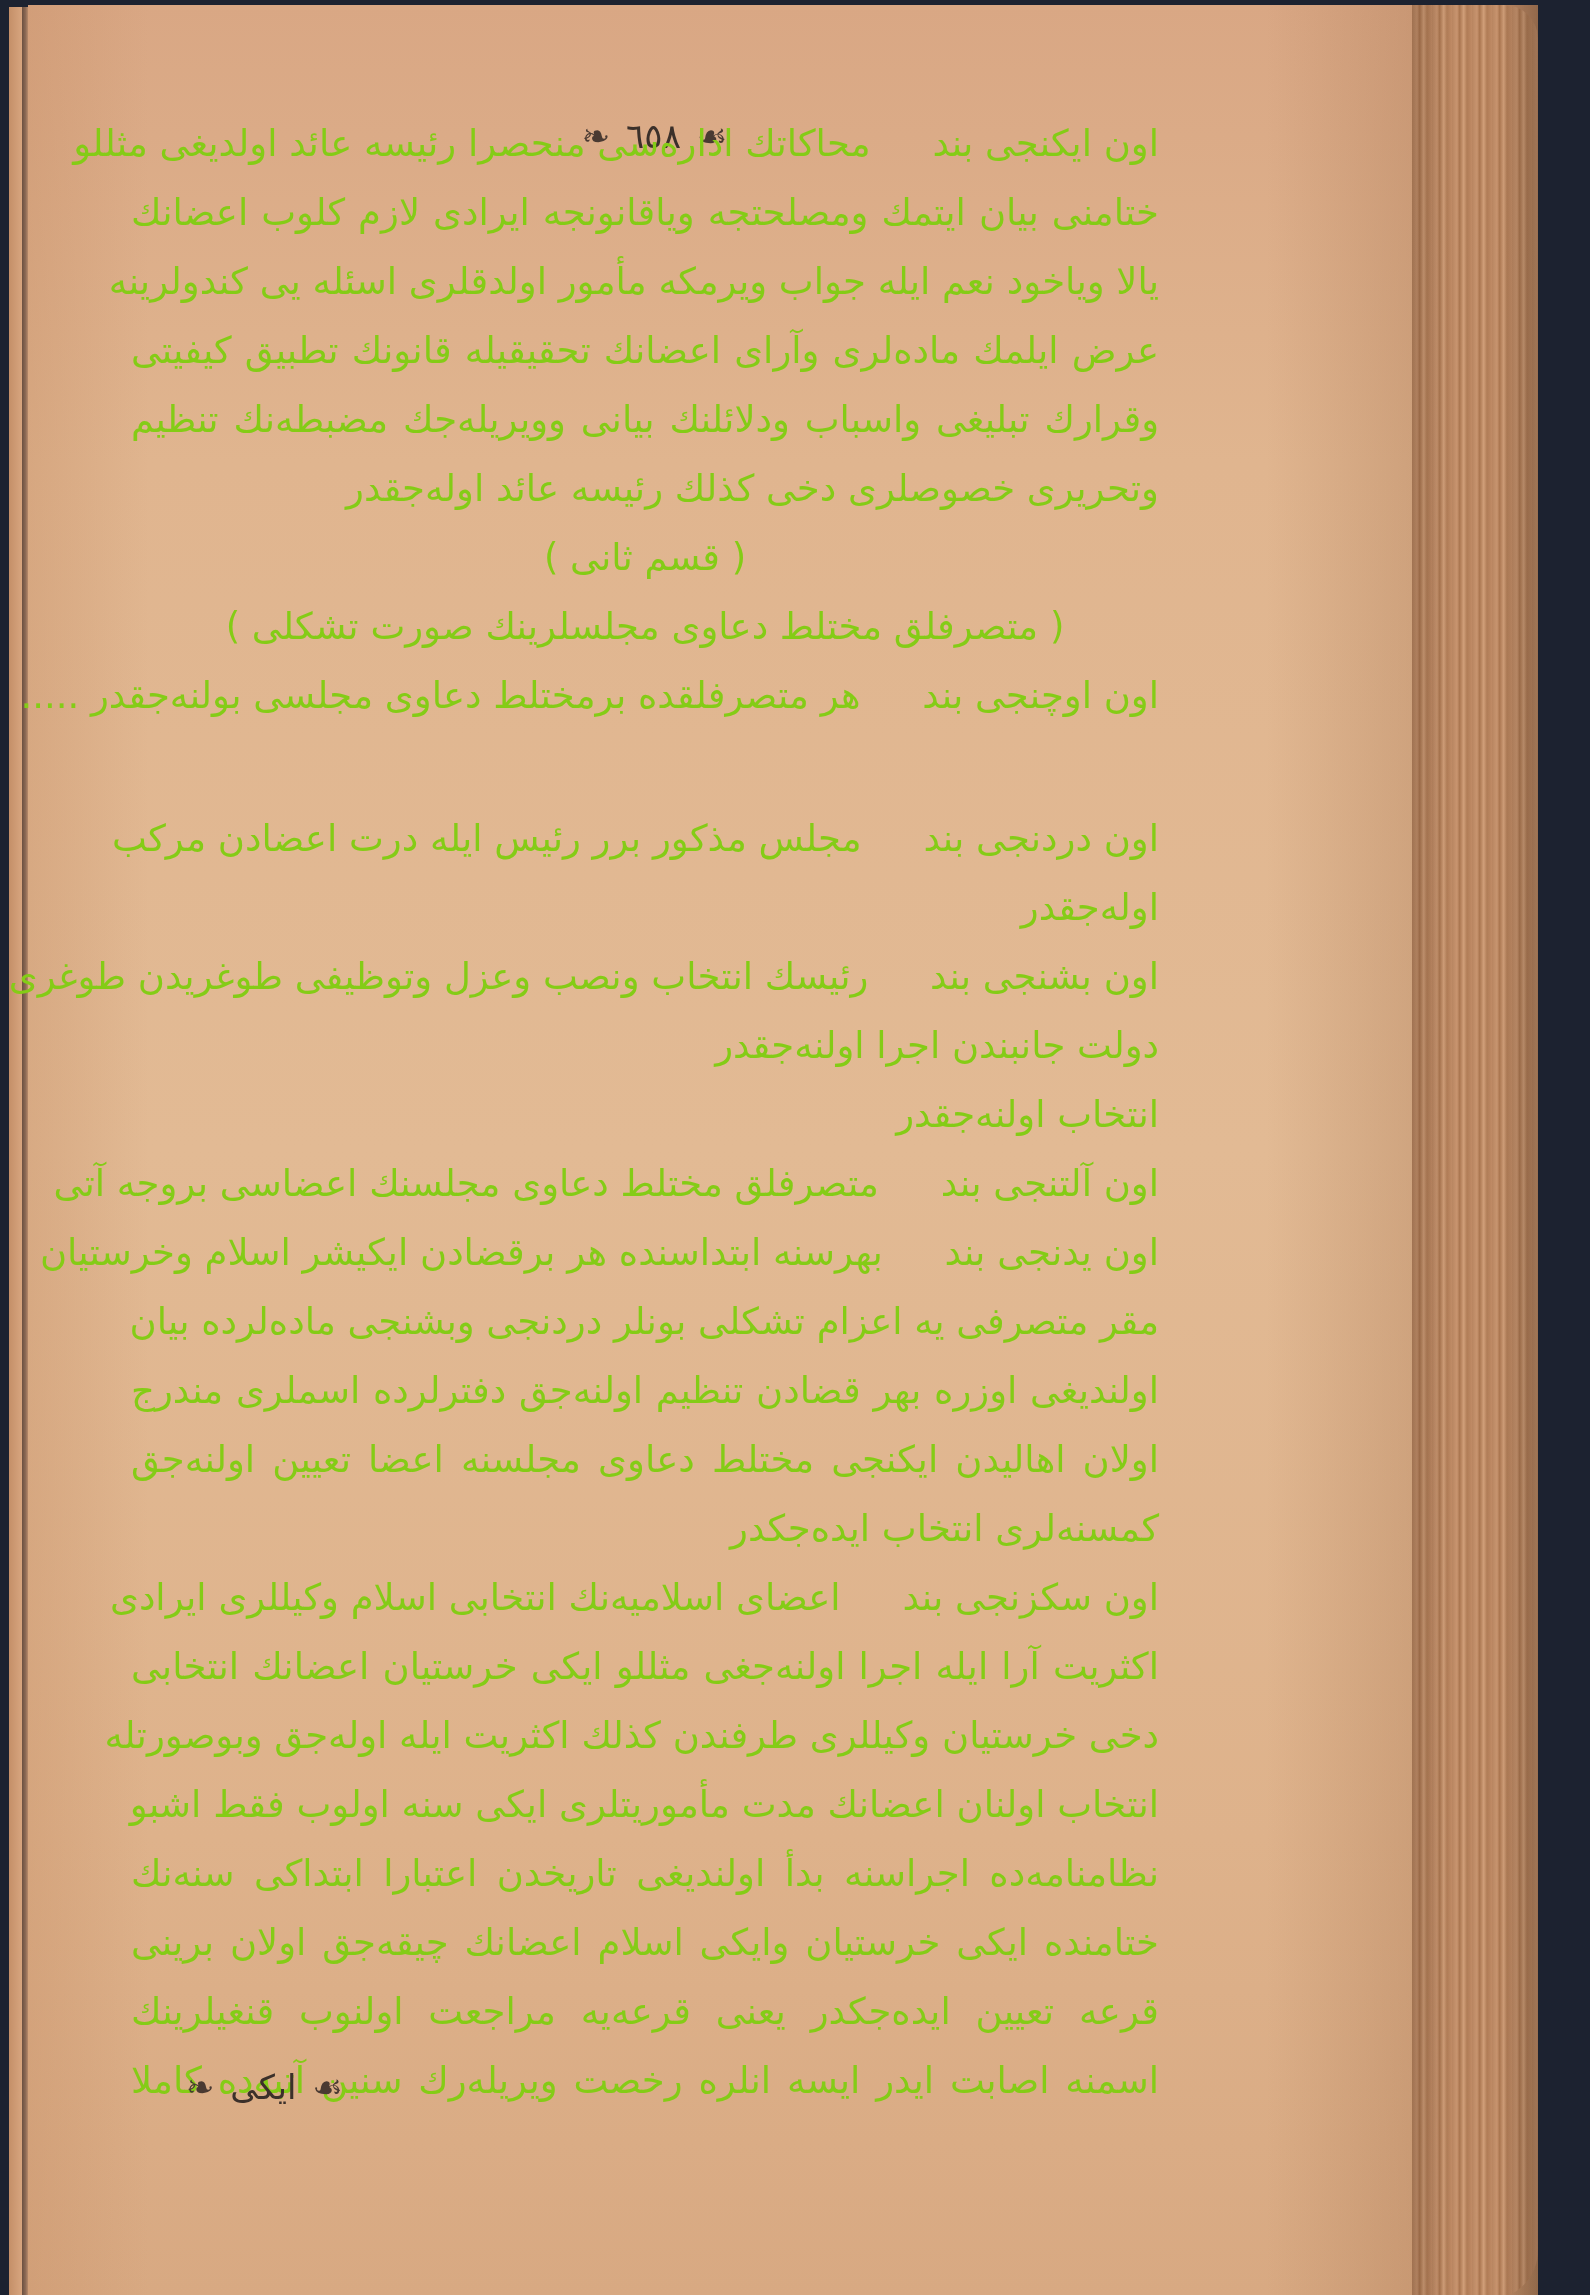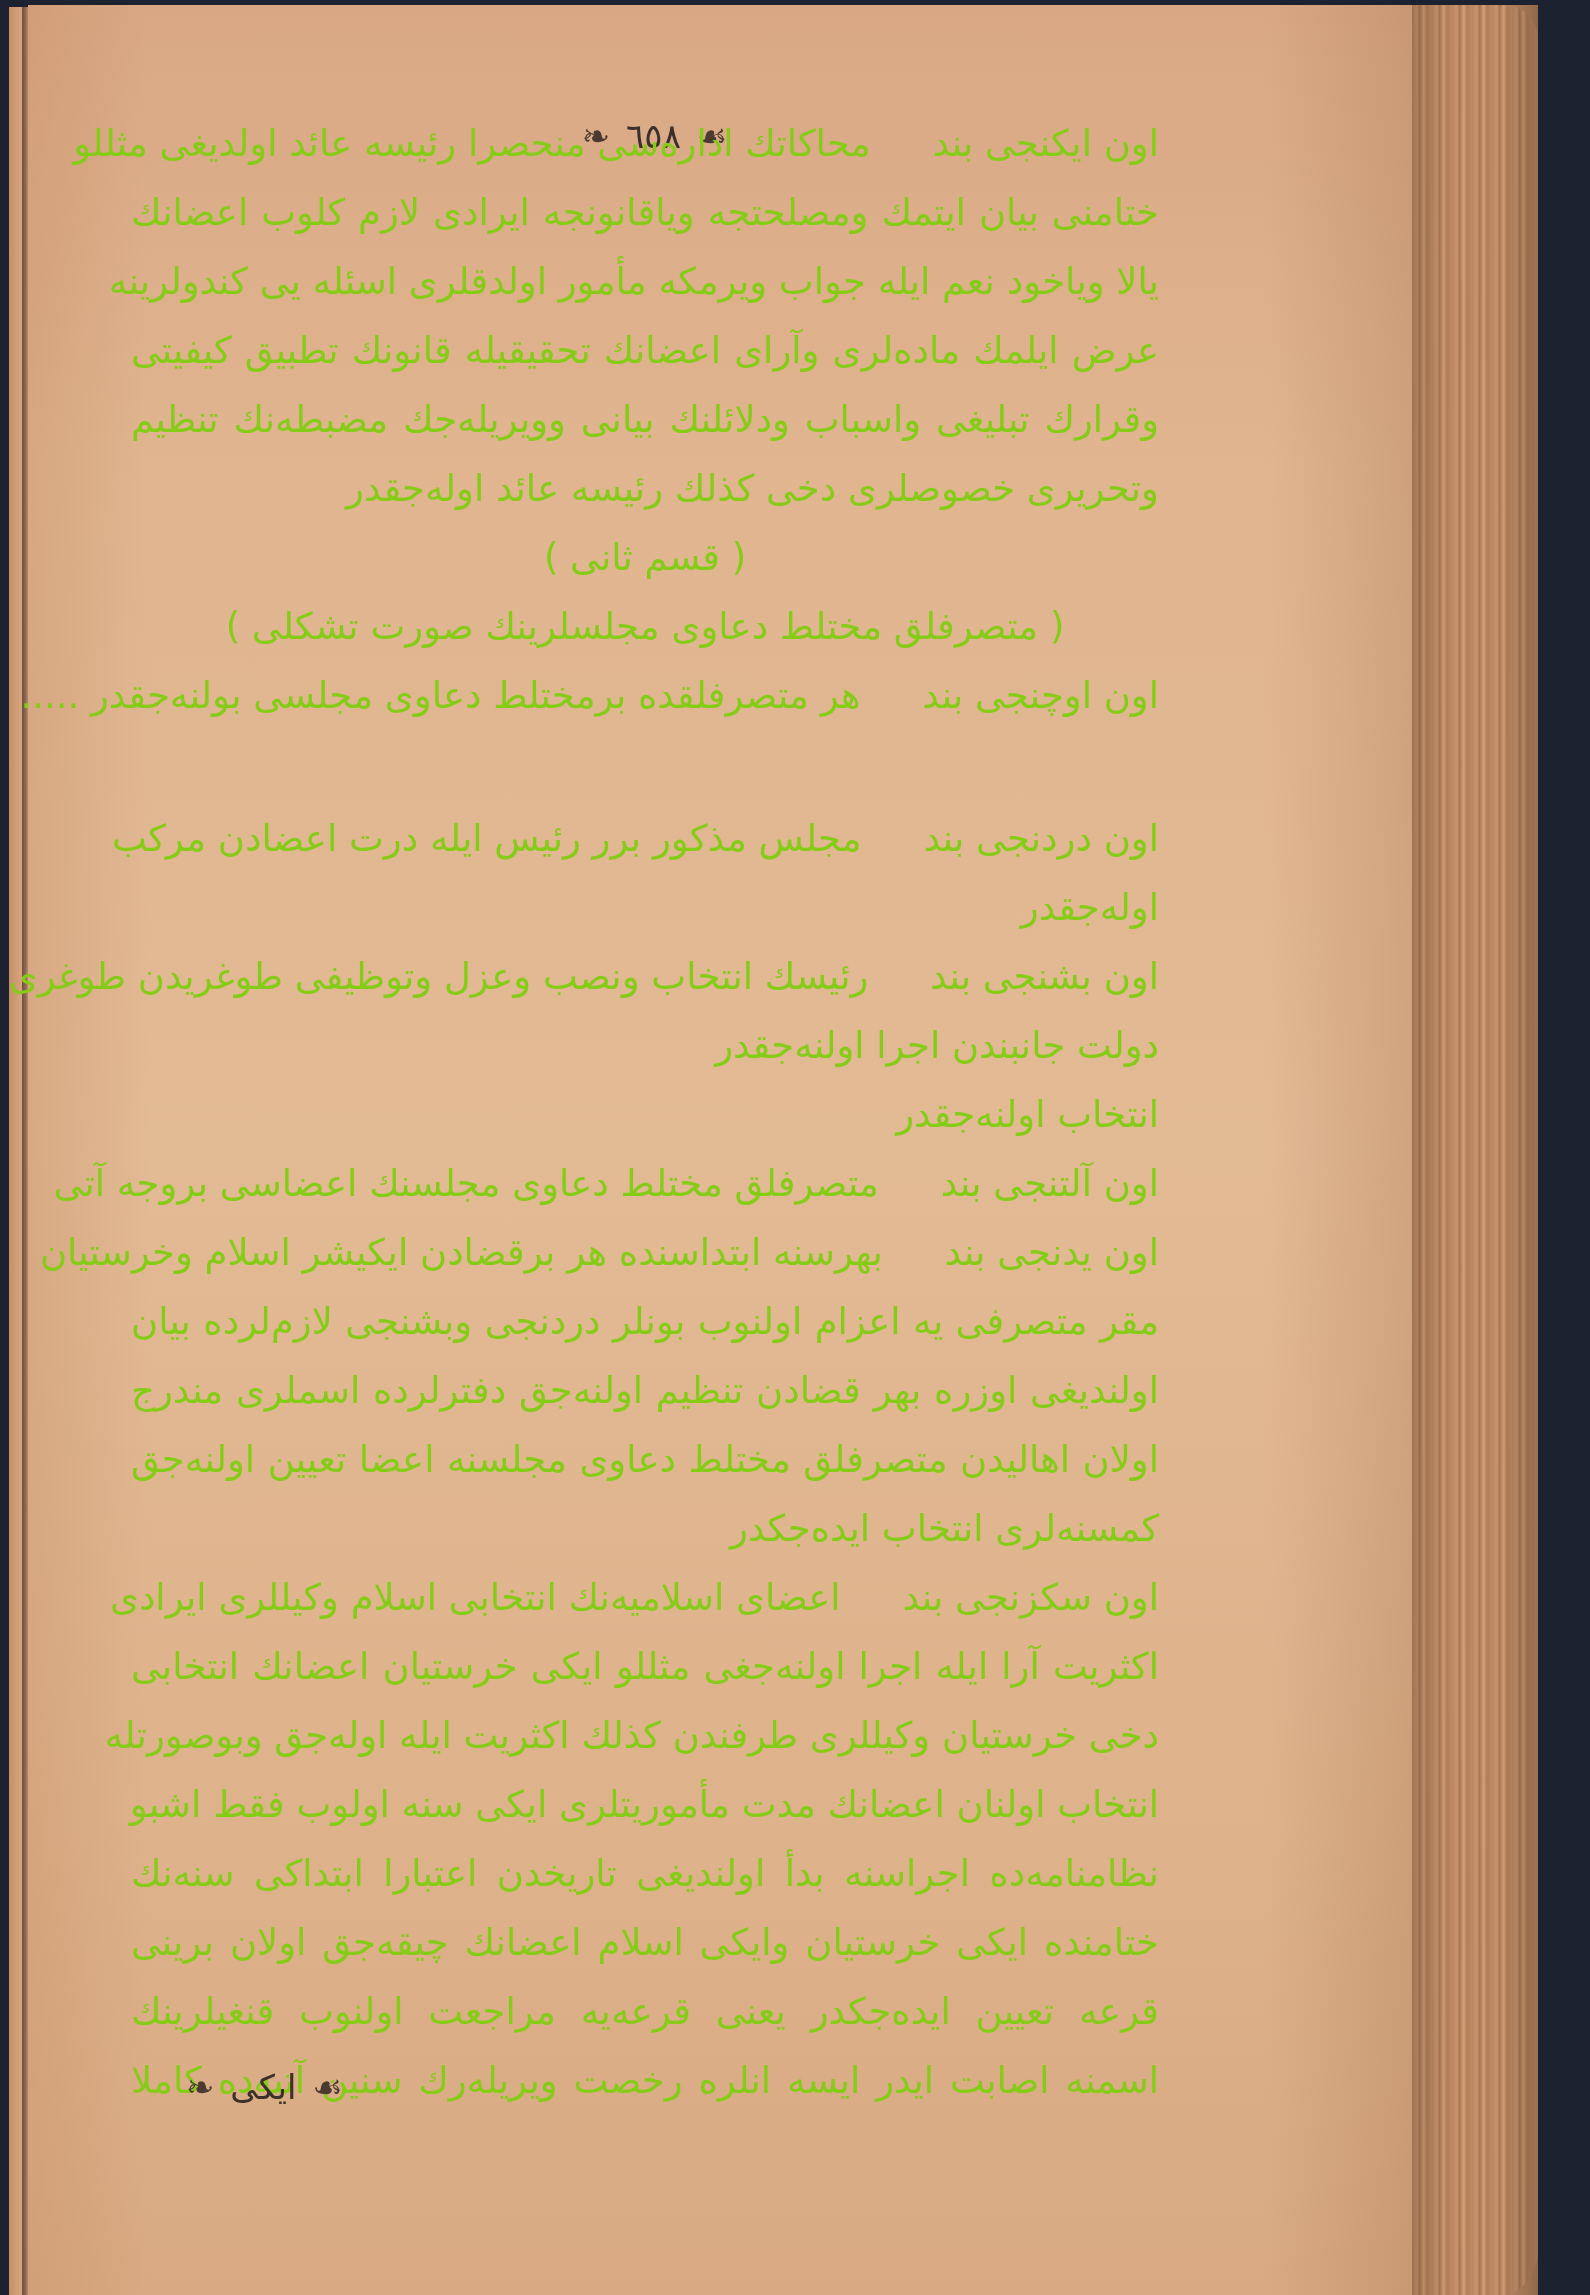--- a/index.html
+++ b/index.html
@@ -170,23 +170,23 @@
         <span class="article-label">اون آلتنجی بند</span>
         <span>متصرفلق مختلط دعاوی مجلسنك اعضاسی بروجه آتی</span>
       </div>
     </div>
 
     <div>
       <div class="line">
         <span class="article-label">اون یدنجی بند</span>
         <span>بهرسنه ابتداسنده هر برقضادن ایكیشر اسلام وخرستیان</span>
       </div>
-      <div class="line">مقر متصرفی یه اعزام اولنوب بونلر دردنجی وبشنجی لازم‌لرده بیان</div>
+      <div class="line">مقر متصرفی یه اعزام تشکلی بونلر دردنجی وبشنجی ماده‌لرده بیان</div>
       <div class="line">اولندیغی اوزره بهر قضادن تنظیم اولنه‌جق دفترلرده اسملری مندرج</div>
-      <div class="line">اولان اهالیدن متصرفلق مختلط دعاوی مجلسنه اعضا تعیین اولنه‌جق</div>
+      <div class="line">اولان اهالیدن ایکنجی مختلط دعاوی مجلسنه اعضا تعیین اولنه‌جق</div>
       <div class="line short">كمسنه‌لری انتخاب ایده‌جكدر</div>
     </div>
 
     <div>
       <div class="line">
         <span class="article-label">اون سكزنجی بند</span>
         <span>اعضای اسلامیه‌نك انتخابی اسلام وكیللری ایرادی</span>
       </div>
       <div class="line">اكثریت آرا ایله اجرا اولنه‌جغی مثللو ایكی خرستیان اعضانك انتخابی</div>
       <div class="line">دخی خرستیان وكیللری طرفندن كذلك اكثریت ایله اوله‌جق وبوصورتله</div>

